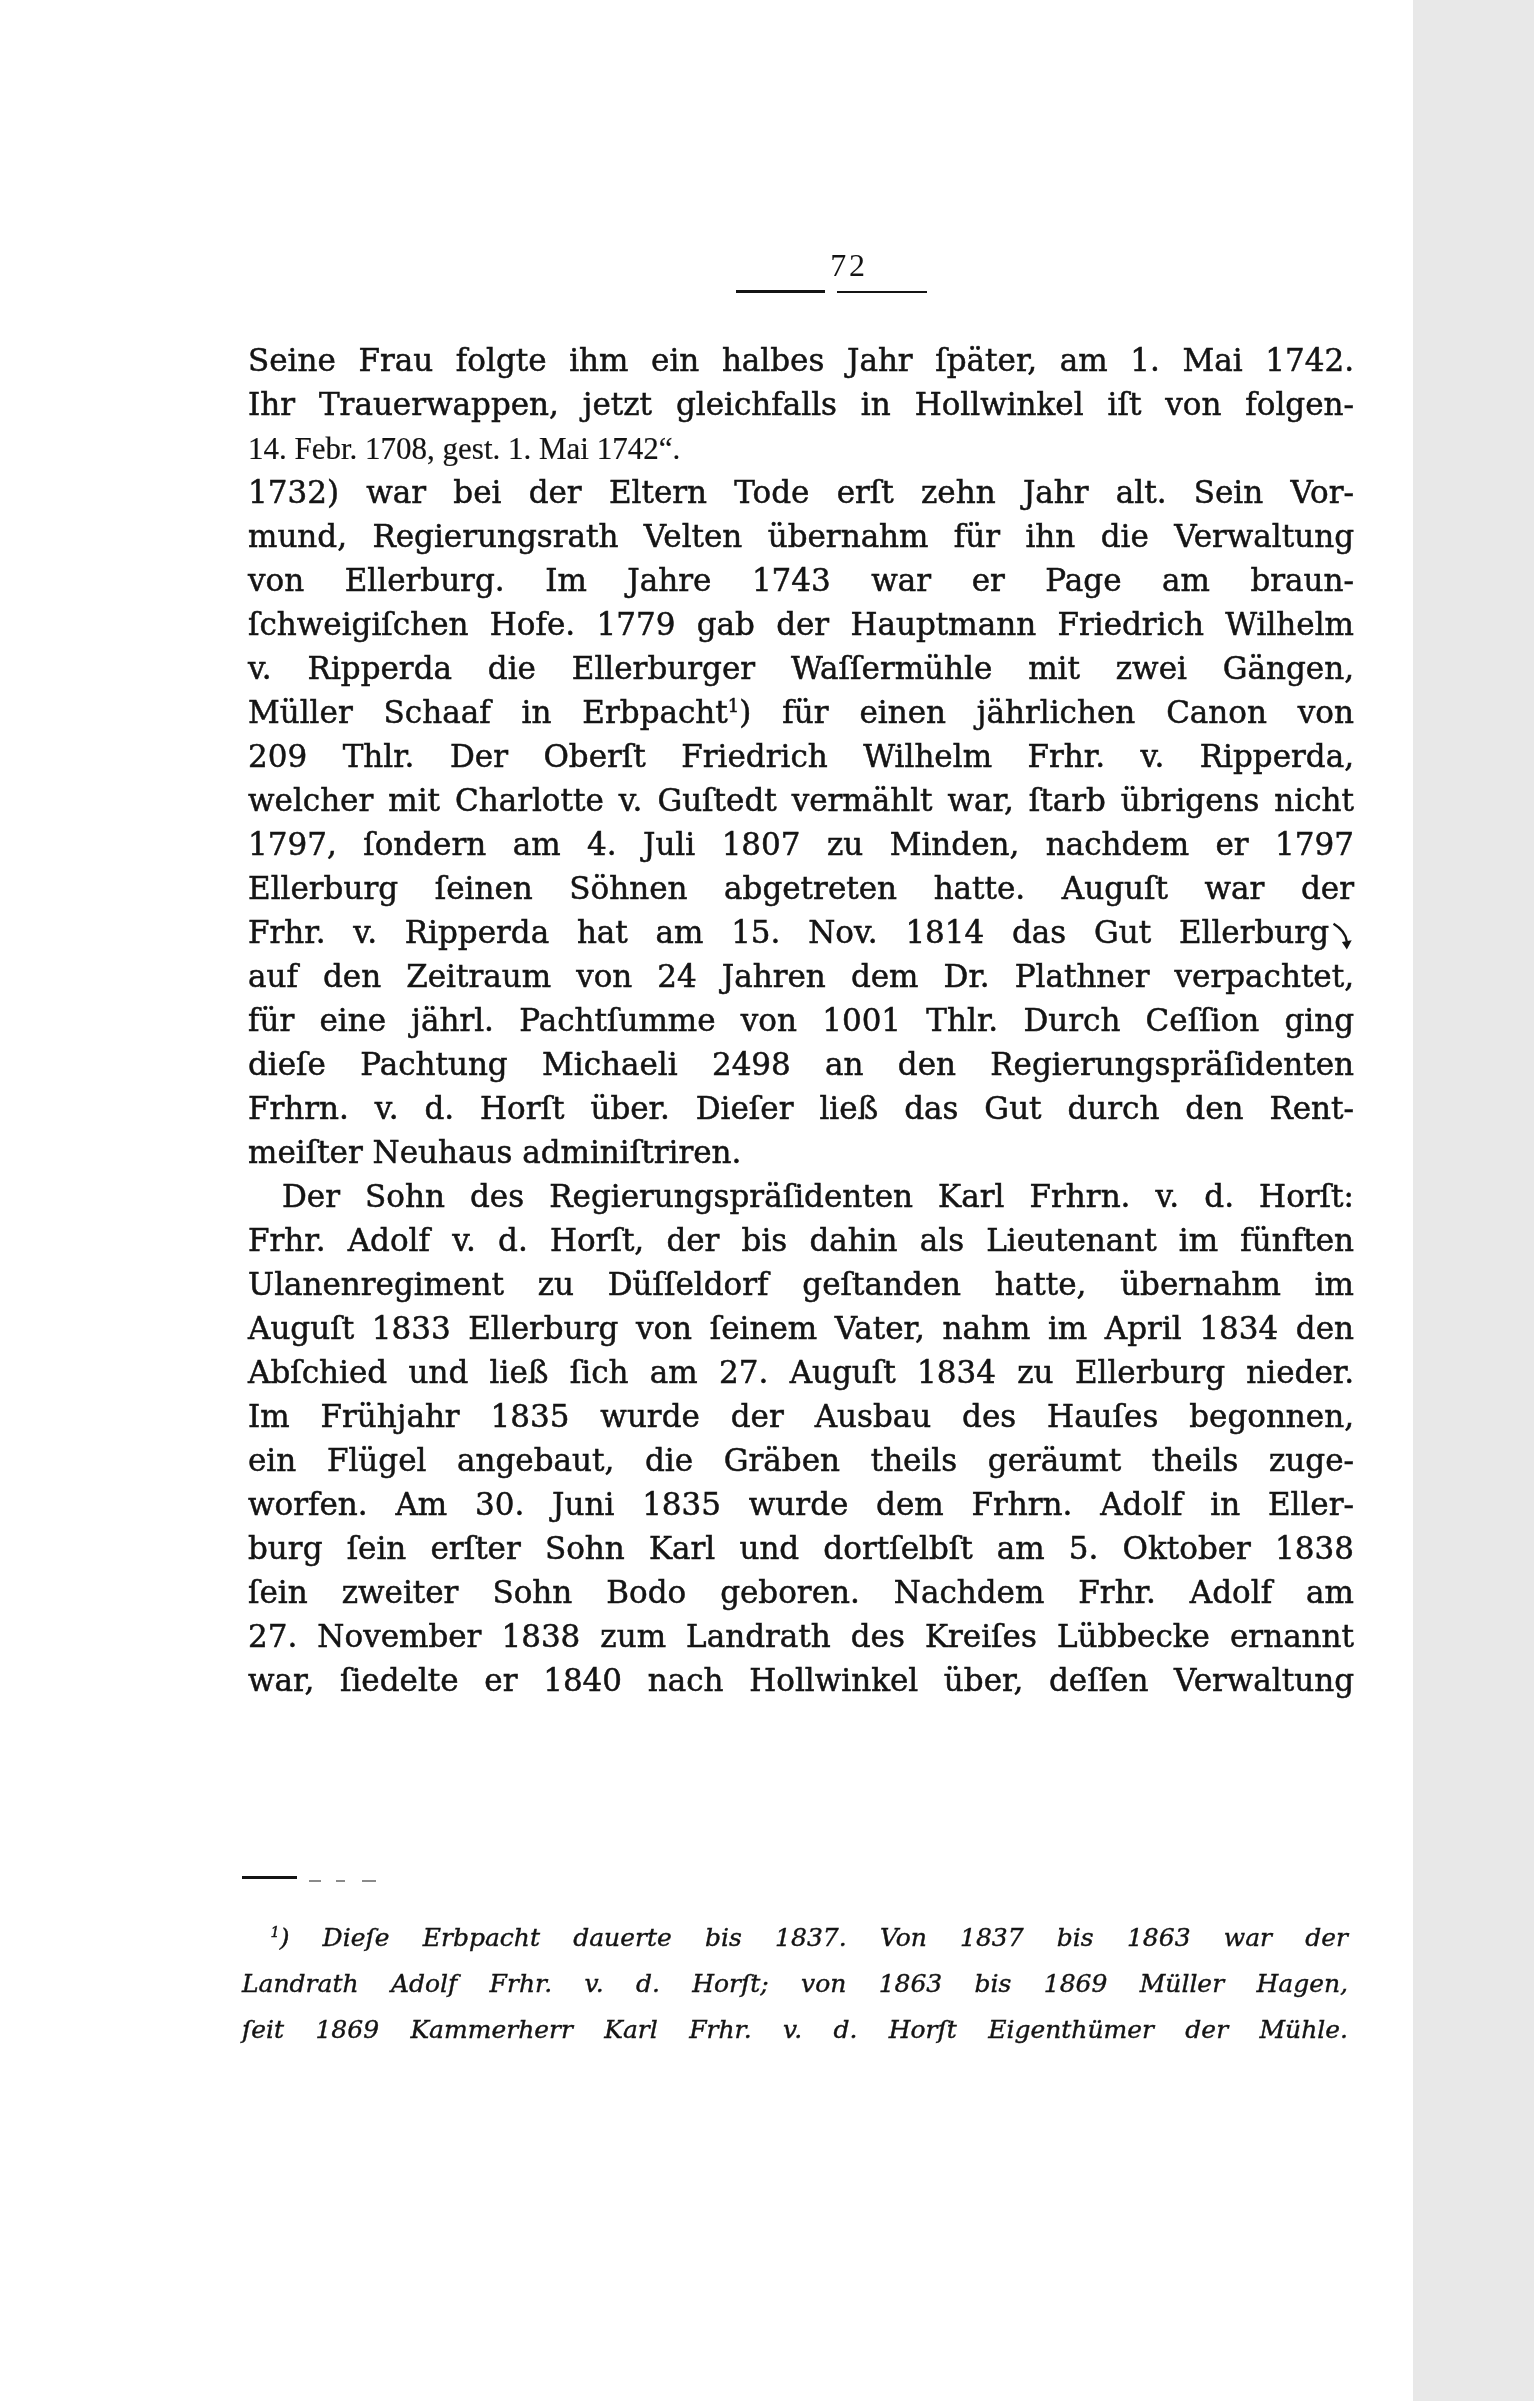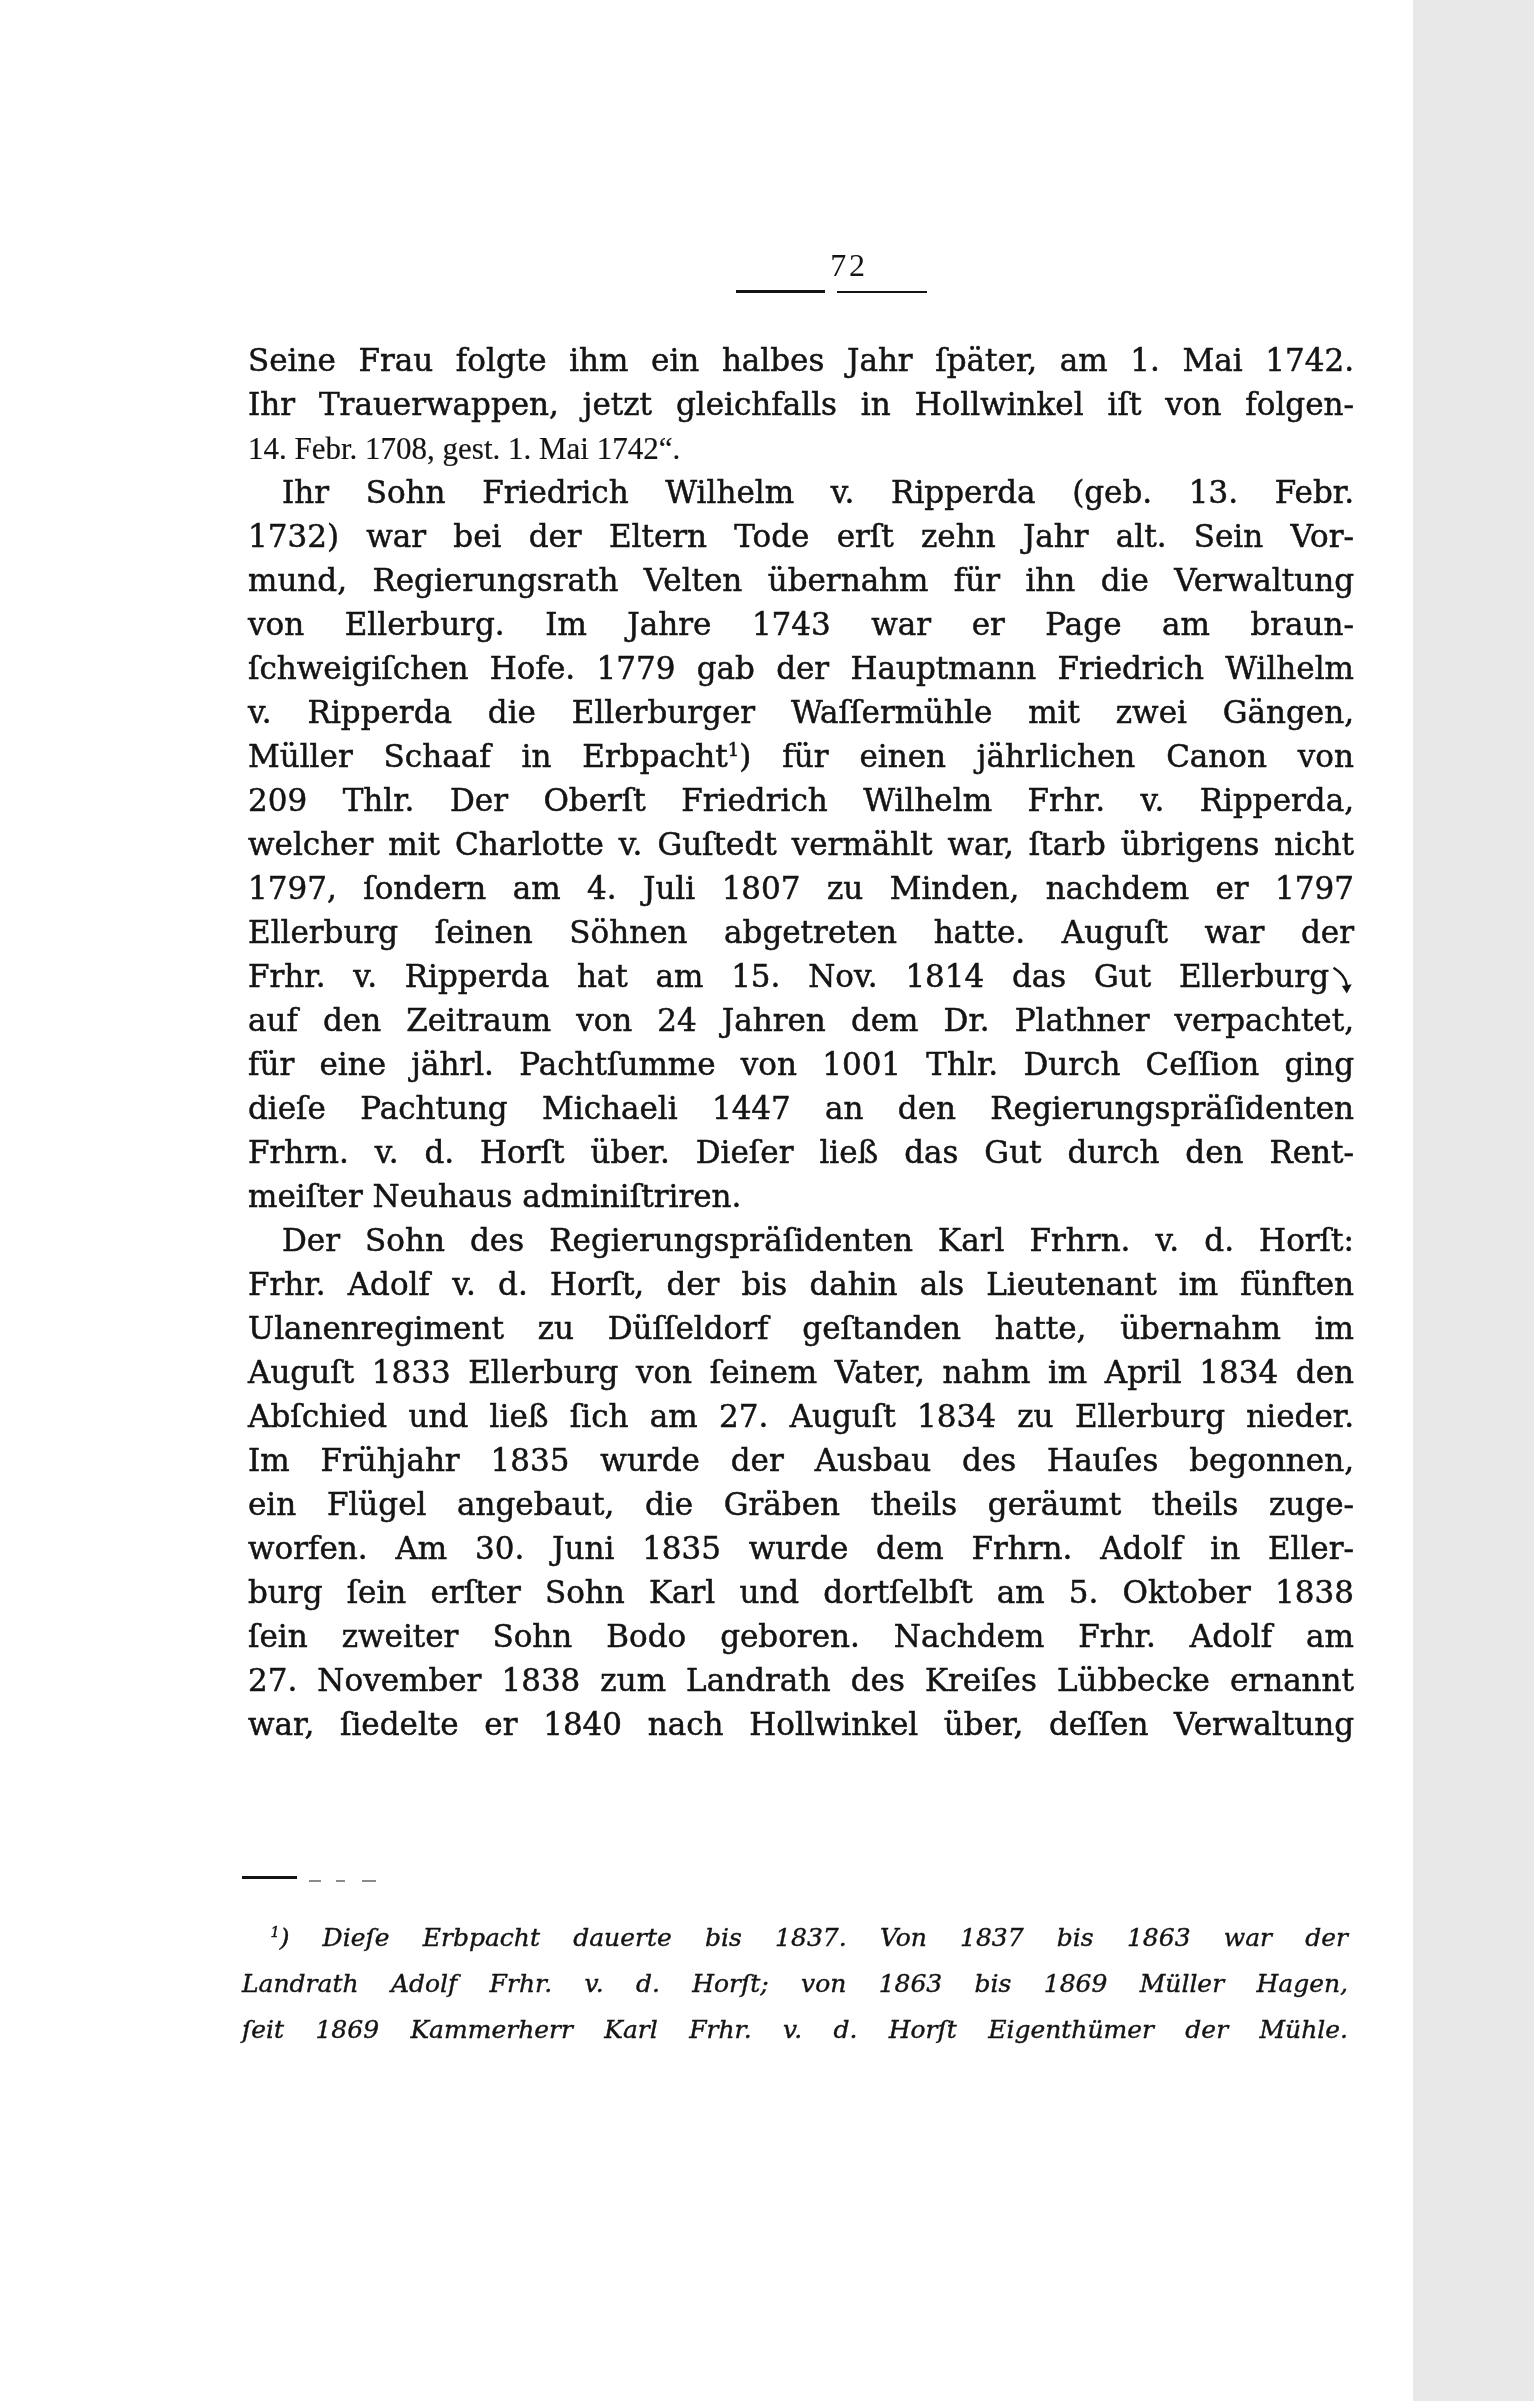--- a/index.html
+++ b/index.html
@@ -77,38 +77,37 @@
 <div class="page">
 
   <div class="pagenum">72</div>
   <div class="hrule left"></div>
   <div class="hrule right"></div>
 
   <div class="bodytext">
     <div class="ln">Seine Frau folgte ihm ein halbes Jahr ſpäter, am 1. Mai 1742.</div>
     <div class="ln">Ihr Trauerwappen, jetzt gleichfalls in Hollwinkel iſt von folgen-</div>
     <div class="ln noj"><span class="antiqua">14. Febr. 1708, gest. 1. Mai 1742“.</span></div>
-    <div class="ln ind">Ihr Sohn Friedrich Wilhelm v. Ripperda (geb. 13. Febr.</div>
     <div class="ln">1732) war bei der Eltern Tode erſt zehn Jahr alt. Sein Vor-</div>
     <div class="ln">mund, Regierungsrath Velten übernahm für ihn die Verwaltung</div>
     <div class="ln">von Ellerburg. Im Jahre 1743 war er Page am braun-</div>
     <div class="ln">ſchweigiſchen Hofe. 1779 gab der Hauptmann Friedrich Wilhelm</div>
     <div class="ln">v. Ripperda die Ellerburger Waſſermühle mit zwei Gängen,</div>
     <div class="ln"><span>Müller Schaaf in Erbpacht</span><span class="sup">1</span><span>) für einen jährlichen Canon von</span></div>
     <div class="ln">209 Thlr. Der Oberſt Friedrich Wilhelm Frhr. v. Ripperda,</div>
     <div class="ln">welcher mit Charlotte v. Guſtedt vermählt war, ſtarb übrigens nicht</div>
     <div class="ln">1797, ſondern am 4. Juli 1807 zu Minden, nachdem er 1797</div>
     <div class="ln">Ellerburg ſeinen Söhnen abgetreten hatte. Auguſt war der</div>
     <div class="ln"><span>Frhr. v. Ripperda hat am 15. Nov. 1814 das Gut Ellerburg</span><span class="ink"><svg width="25" height="28.4" viewBox="0 0 28 32">
             <path d="M5 2 C15 8 19 14 20 22" fill="none" stroke="#141414" stroke-width="2.6"></path>
             <path d="M20 31 L14.5 22.5 L25.5 20.5 Z" fill="#141414"></path>
           </svg></span></div>
     <div class="ln">auf den Zeitraum von 24 Jahren dem Dr. Plathner verpachtet,</div>
     <div class="ln">für eine jährl. Pachtſumme von 1001 Thlr. Durch Ceſſion ging</div>
-    <div class="ln">dieſe Pachtung Michaeli 1447 an den Regierungspräſidenten</div>
+    <div class="ln">dieſe Pachtung Michaeli 2498 an den Regierungspräſidenten</div>
     <div class="ln">Frhrn. v. d. Horſt über. Dieſer ließ das Gut durch den Rent-</div>
     <div class="ln noj">meiſter Neuhaus adminiſtriren.</div>
     <div class="ln ind">Der Sohn des Regierungspräſidenten Karl Frhrn. v. d. Horſt:</div>
     <div class="ln">Frhr. Adolf v. d. Horſt, der bis dahin als Lieutenant im fünften</div>
     <div class="ln">Ulanenregiment zu Düſſeldorf geſtanden hatte, übernahm im</div>
     <div class="ln">Auguſt 1833 Ellerburg von ſeinem Vater, nahm im April 1834 den</div>
     <div class="ln">Abſchied und ließ ſich am 27. Auguſt 1834 zu Ellerburg nieder.</div>
     <div class="ln">Im Frühjahr 1835 wurde der Ausbau des Hauſes begonnen,</div>
     <div class="ln">ein Flügel angebaut, die Gräben theils geräumt theils zuge-</div>
     <div class="ln">worfen. Am 30. Juni 1835 wurde dem Frhrn. Adolf in Eller-</div>

